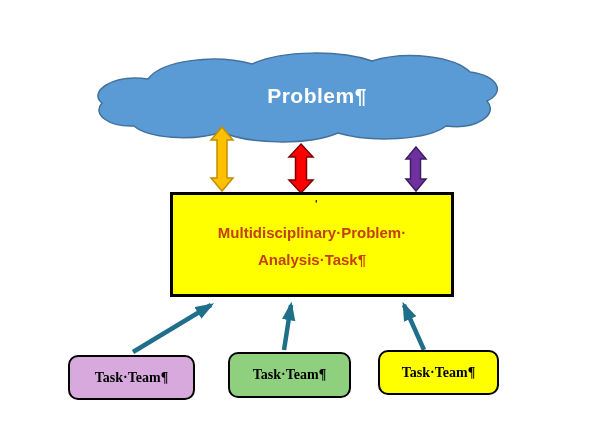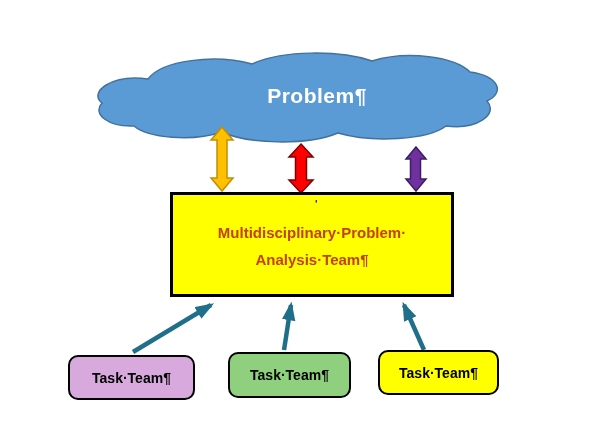--- a/index.html
+++ b/index.html
@@ -31,21 +31,21 @@
   .analysis-line{
     font-size:15px;font-weight:bold;color:#c2410c;
     line-height:27px;
   }
   .analysis-line.first{margin-top:24px;}
   .task{
     position:absolute;
     border:2px solid #000;border-radius:10px;
     box-sizing:border-box;
     display:flex;align-items:center;justify-content:center;
-    font-size:14px;font-weight:bold;color:#000;
+    font-size:14px;font-weight:bold;color:#000;font-family:Liberation Serif, serif;
   }
   .task1{left:68px;top:355px;width:127px;height:45px;}
   .task2{left:228px;top:352px;width:123px;height:46px;}
   .task3{left:378px;top:350px;width:121px;height:45px;}
 </style>
 </head>
 <body>
 
 <div class="canvas">
 
@@ -79,21 +79,21 @@
     <line x1="284" y1="350" x2="291" y2="305" stroke-width="4.5" marker-end="url(#tealhead)" stroke="#1F6F8B"></line>
 
     <line x1="424" y1="350" x2="404" y2="305" stroke-width="4.5" marker-end="url(#tealhead)" stroke="#1F6F8B"></line>
   </svg>
 
   <div class="problem-label">Problem¶</div>
 
   <div class="analysis-box" style="background: rgb(255, 255, 0);">
     <div class="stray">'</div>
     <div class="analysis-line first">Multidisciplinary·Problem·</div>
-    <div class="analysis-line">Analysis·Team¶</div>
+    <div class="analysis-line">Analysis·Task¶</div>
   </div>
 
   <div class="task task1" style="background: rgb(215, 169, 220);">
     <span>Task·Team¶</span>
   </div>
 
   <div class="task task2" style="background: rgb(143, 208, 127);">
     <span>Task·Team¶</span>
   </div>
 

